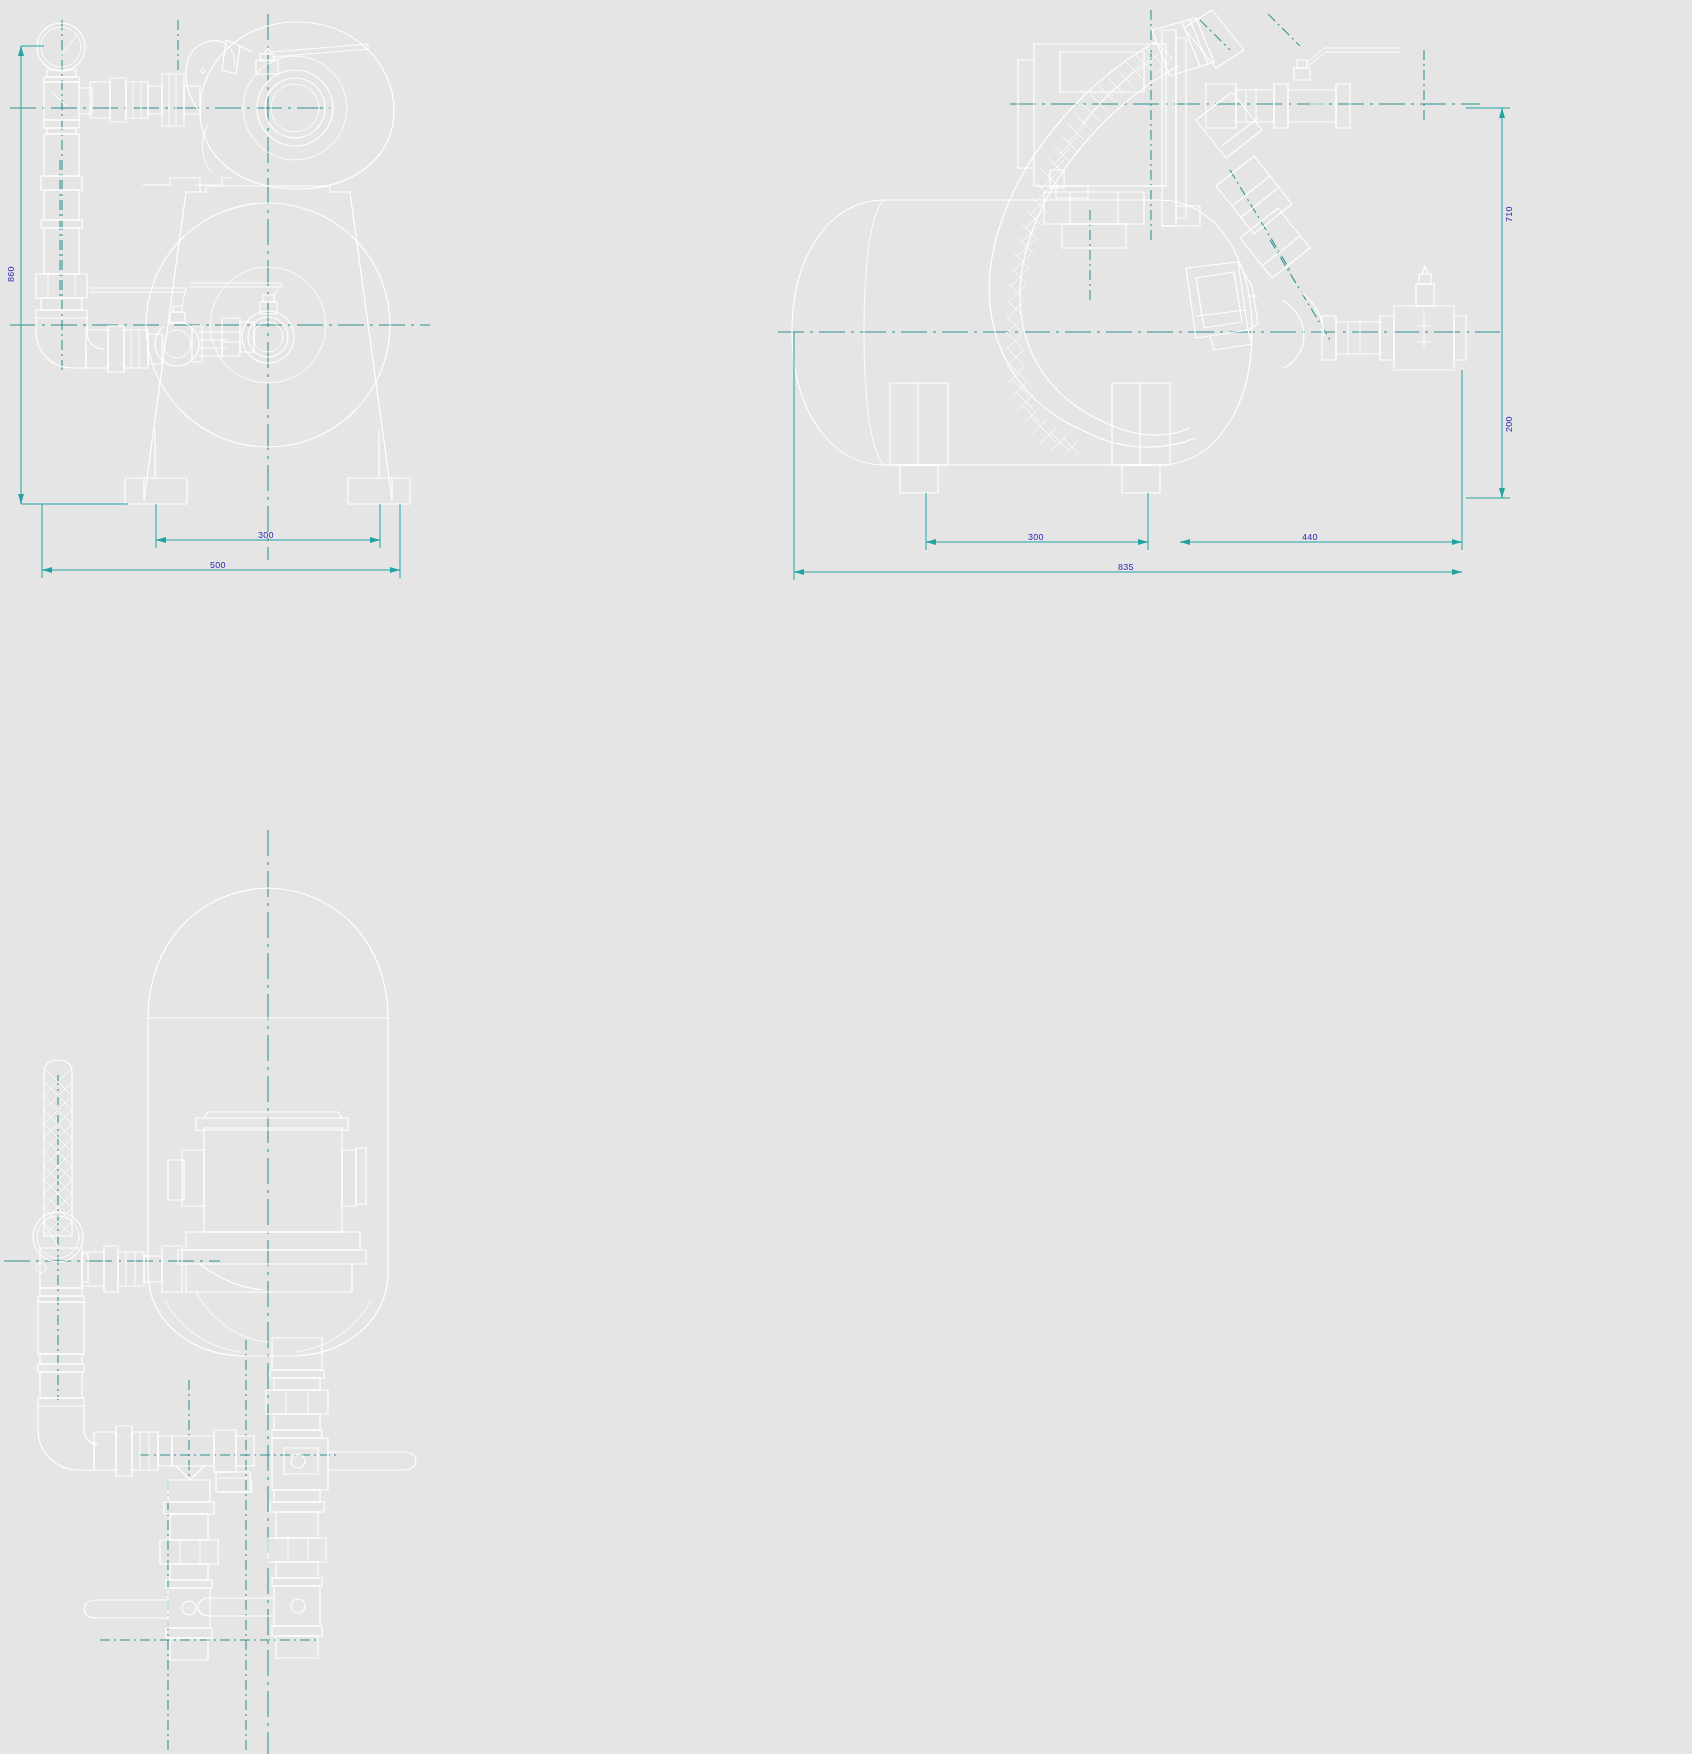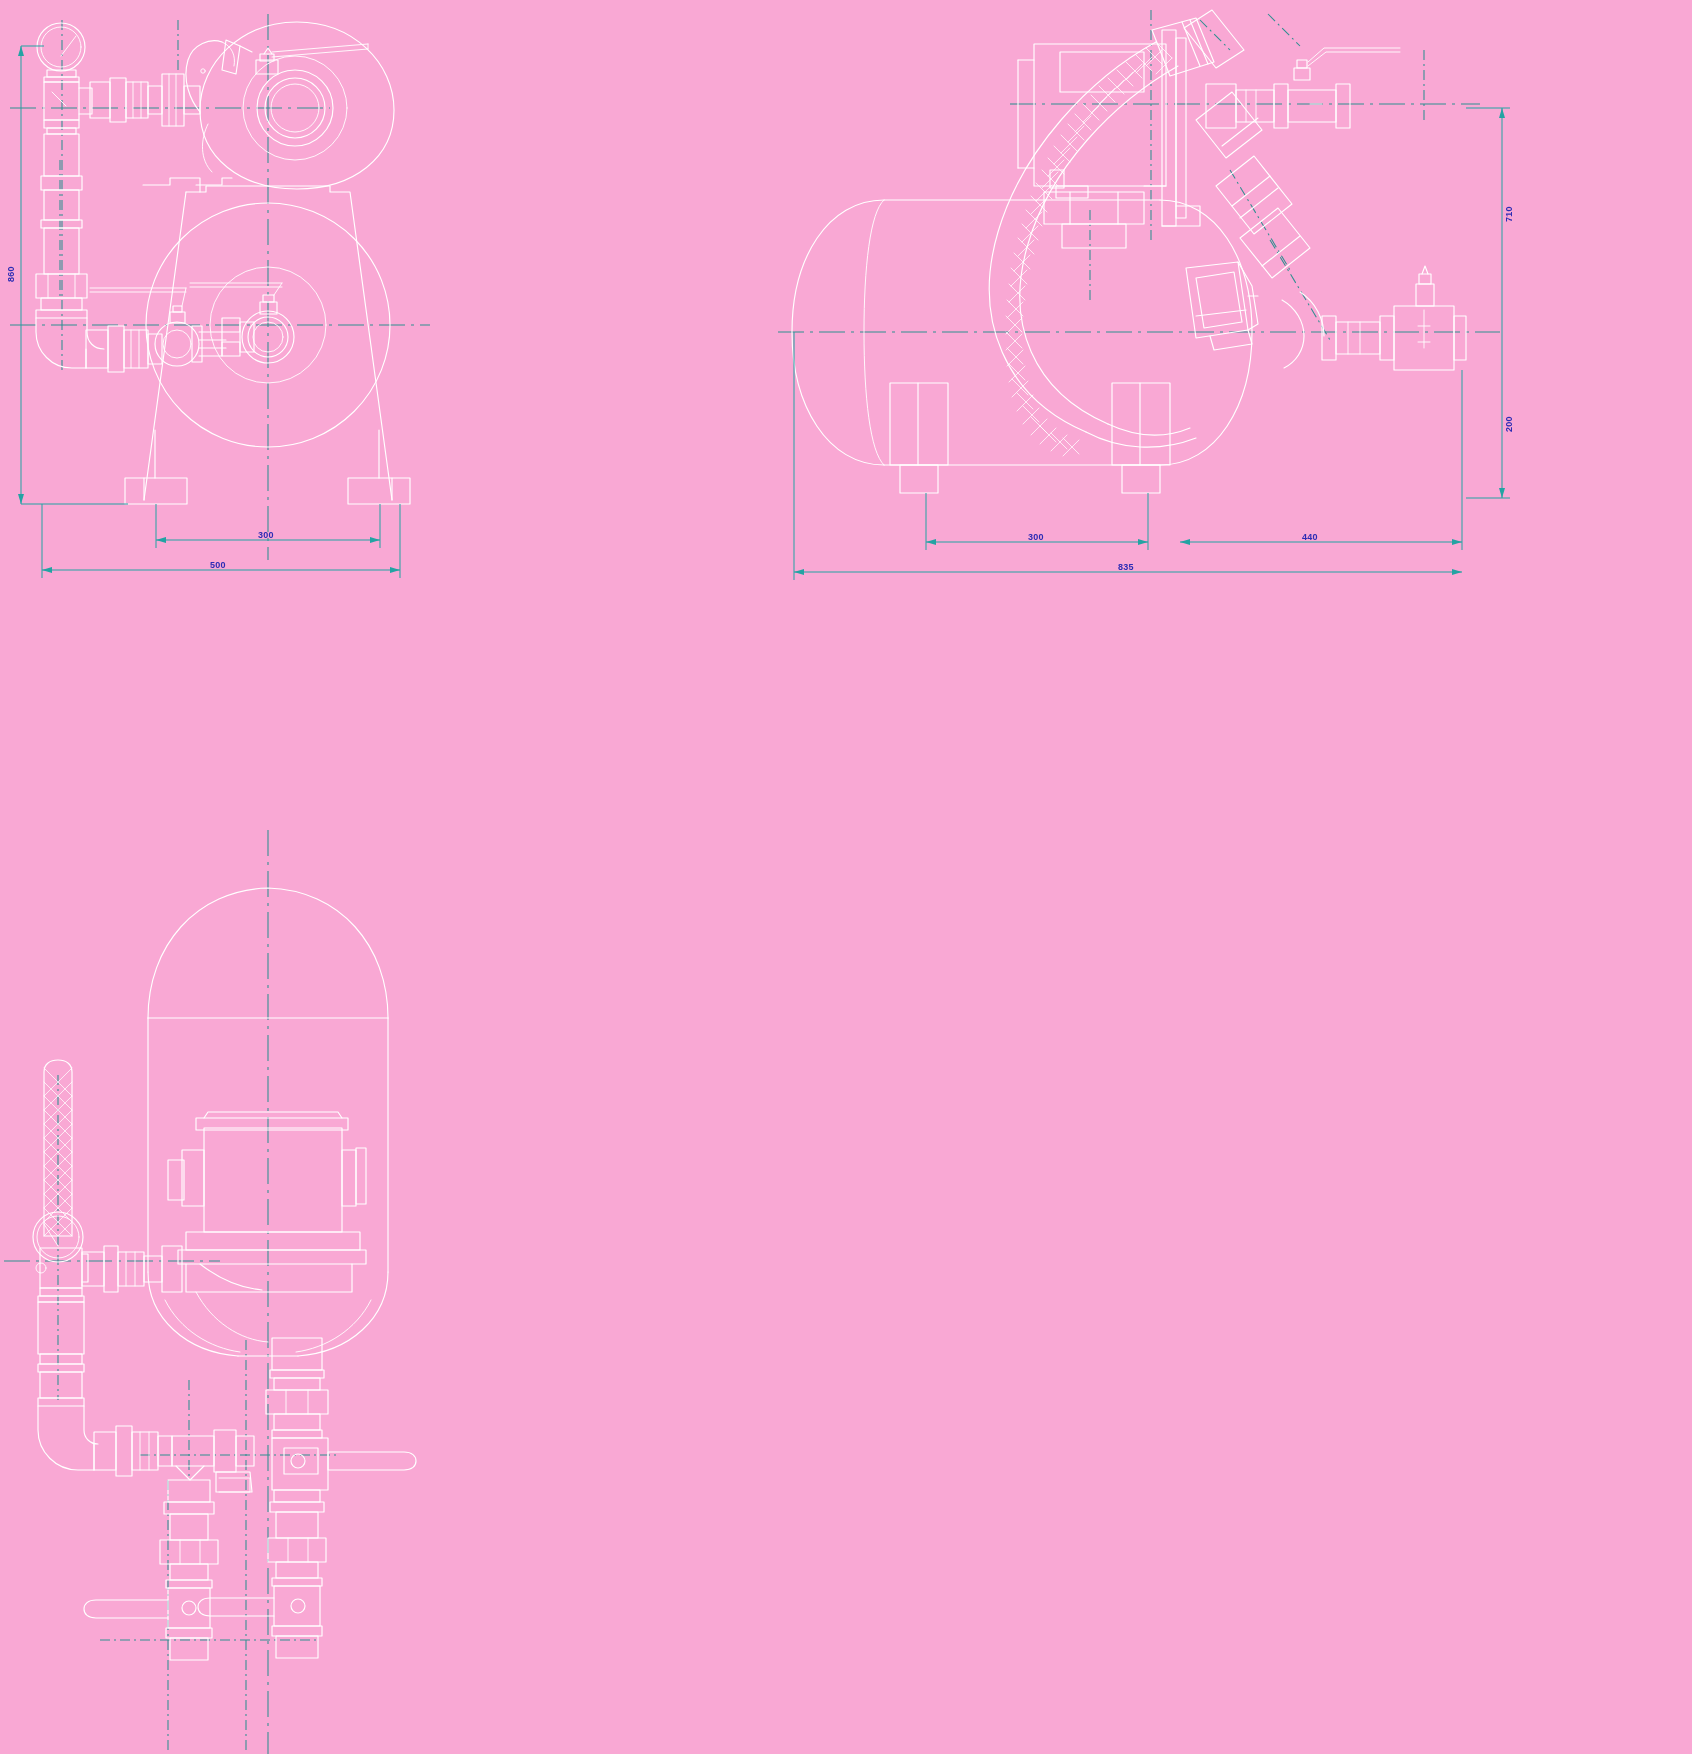--- a/index.html
+++ b/index.html
@@ -6,23 +6,22 @@
   html, body {
     margin: 0;
     padding: 0;
     background: #000000;
     font-family: "Liberation Sans", sans-serif;
   }
   #cad-root {
     position: relative;
     width: 1692px;
     height: 1754px;
-    background: #f9a8d4;
+    background: #e5e5e5;
     overflow: hidden;
-    font-weight: bold;
   }
   svg.cad-canvas {
     position: absolute;
     left: 0;
     top: 0;
     width: 1692px;
     height: 1754px;
     display: block;
   }
   

